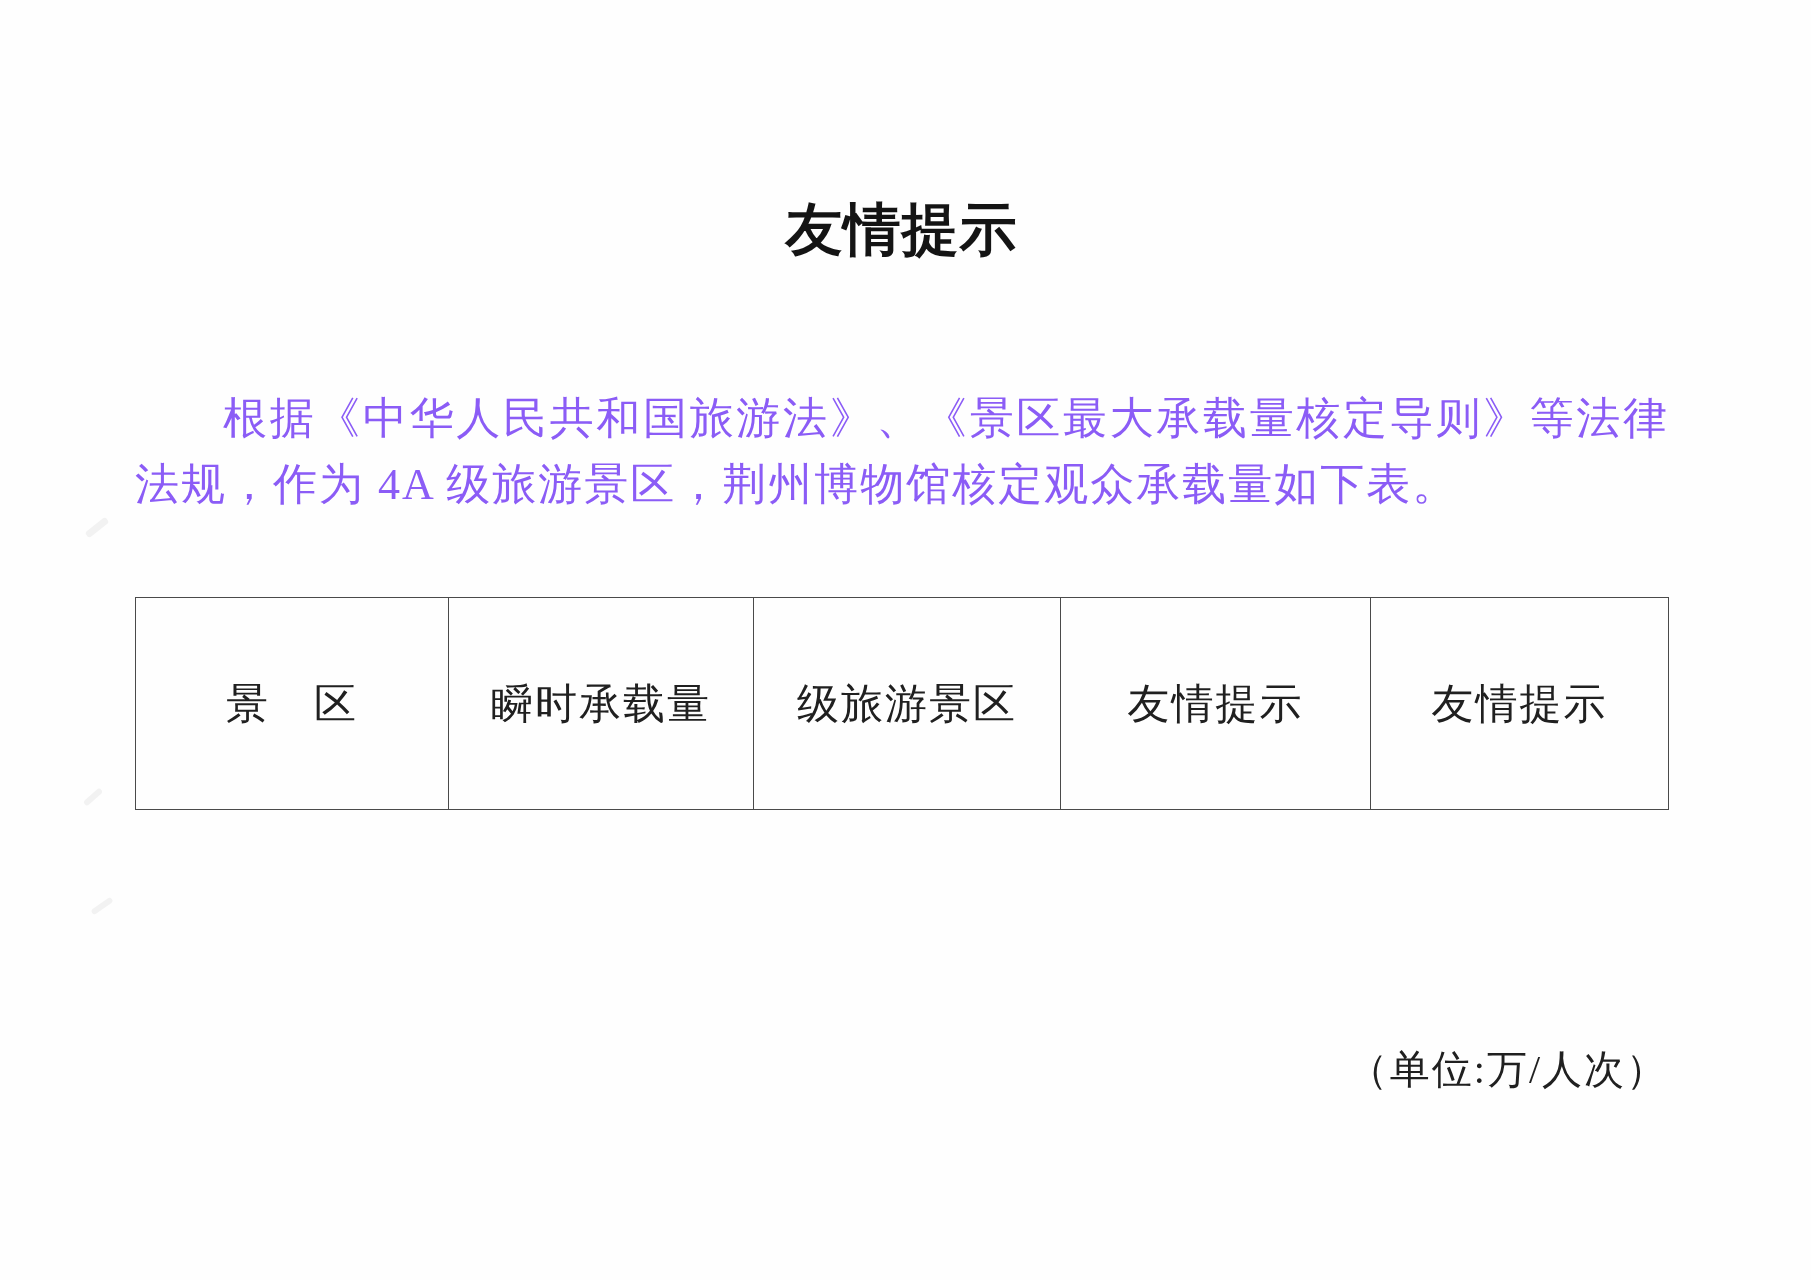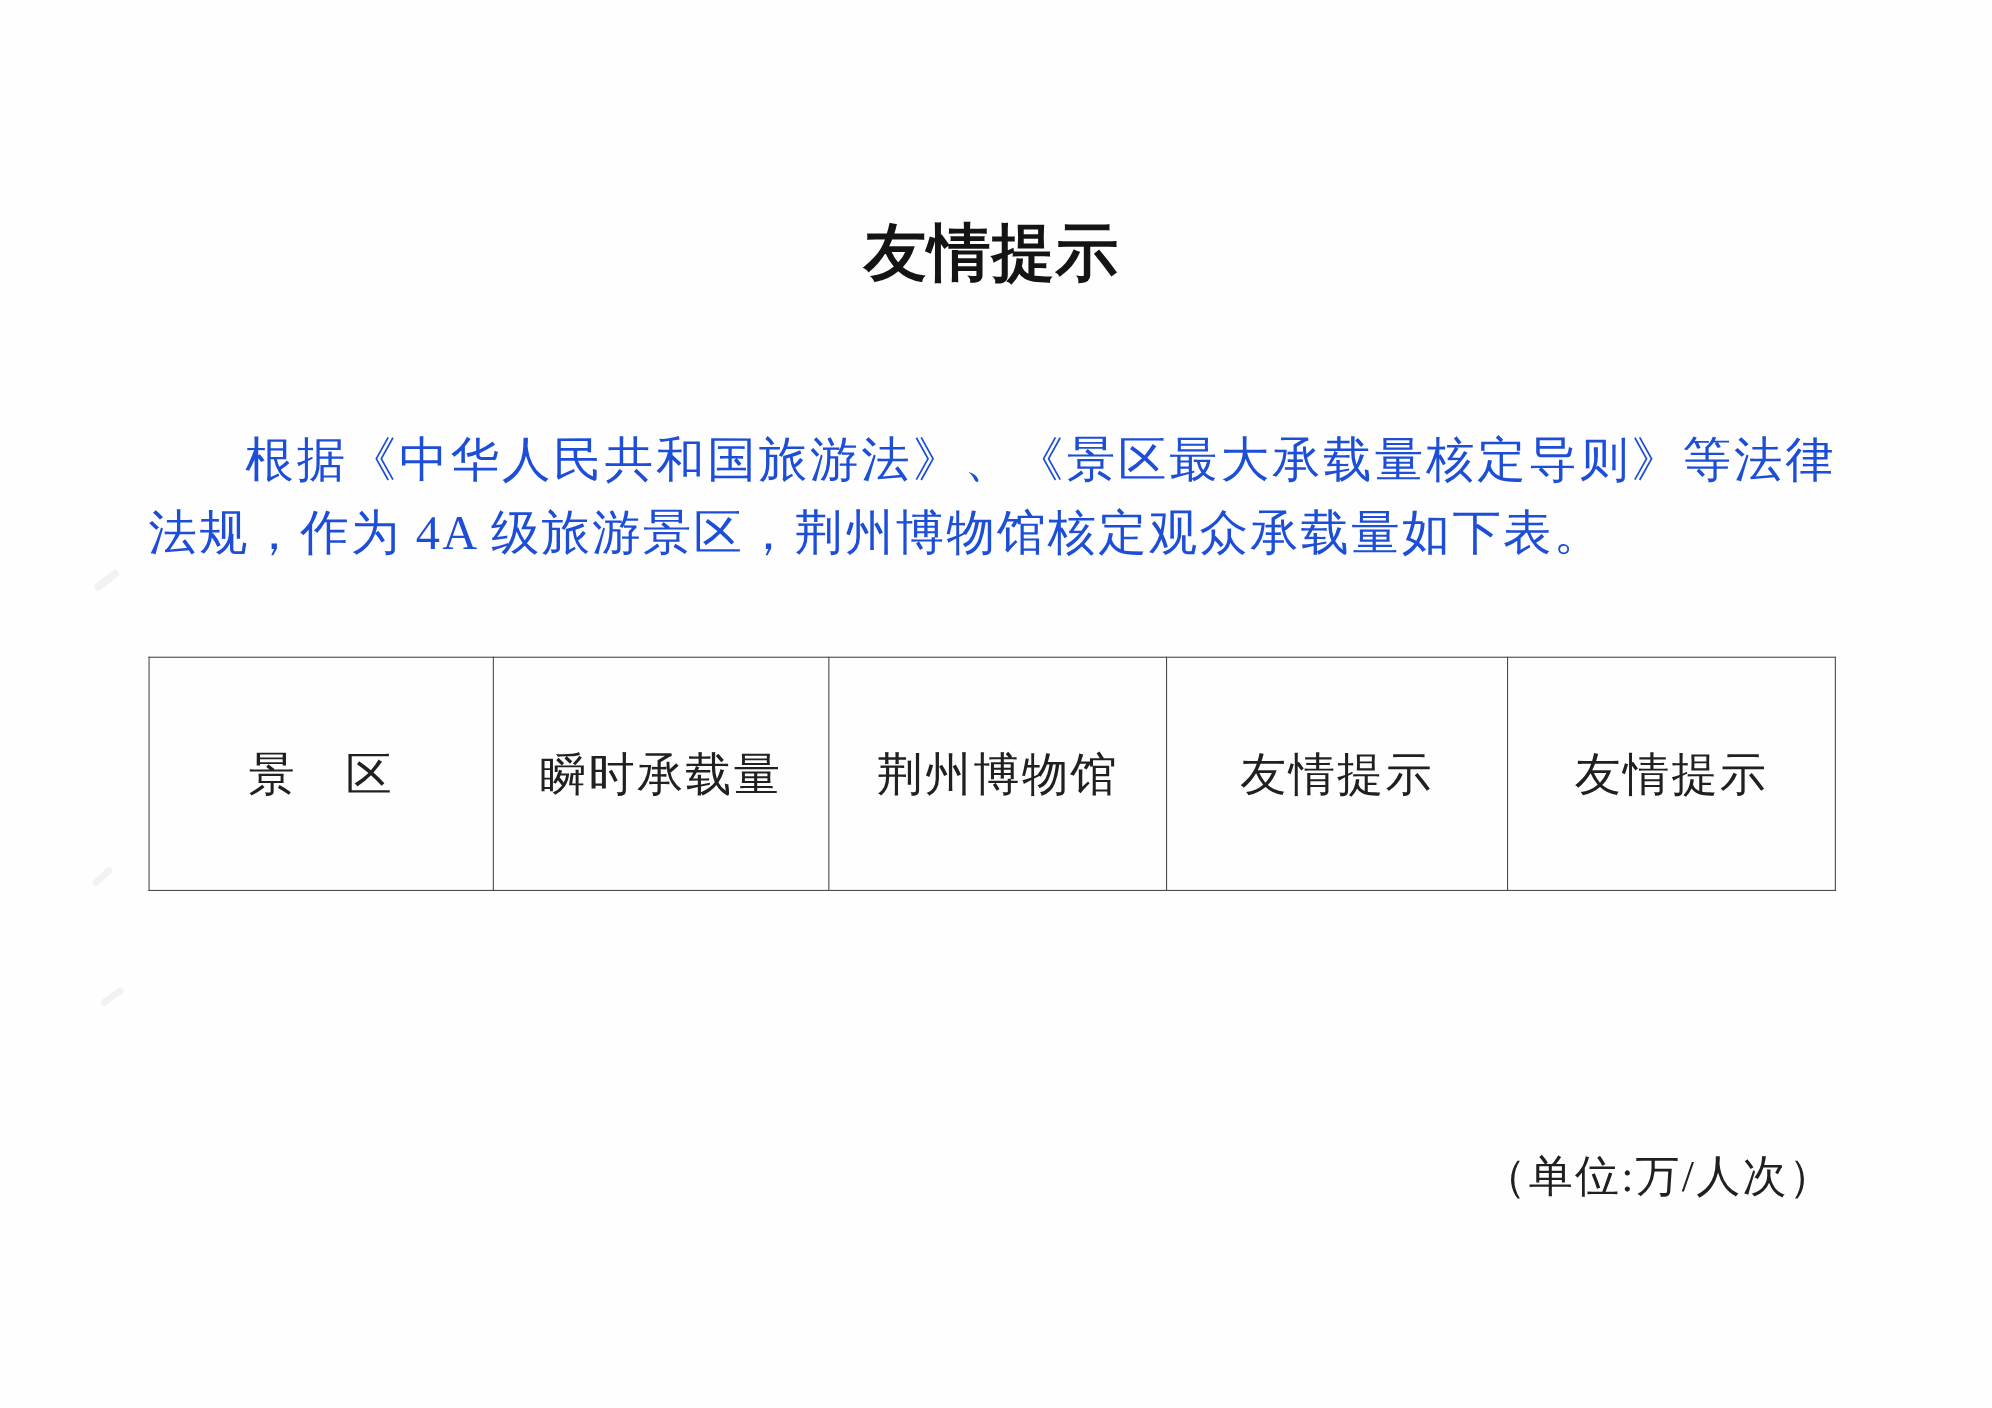--- a/index.html
+++ b/index.html
@@ -32,21 +32,21 @@
     letter-spacing: 1px;
     color: #141414;
   }
   .paragraph {
     position: absolute;
     left: 135px;
     top: 386px;
     width: 1533px;
     font-size: 44px;
     line-height: 66px;
-    color: #1d4ed8;
+    color: #8b5cf6;
   }
   .para-line-1 {
     text-indent: 2em;
     text-align: justify;
     text-align-last: justify;
     text-justify: inter-character;
     letter-spacing: 1px;
     white-space: nowrap;
     overflow: hidden;
   }
@@ -117,21 +117,21 @@
       <col style="width:313px">
       <col style="width:305px">
       <col style="width:307px">
       <col style="width:310px">
       <col style="width:298px">
     </colgroup>
     <tbody>
       <tr class="header-row">
         <th>景　区</th>
         <th>瞬时承载量</th>
-        <th>荆州博物馆</th>
+        <th>级旅游景区</th>
         <th>友情提示</th>
         <th>友情提示</th>
       </tr>
     </tbody>
   </table>
 
   <div class="unit-note">（单位:万/人次）</div>
 
 </div>
 

